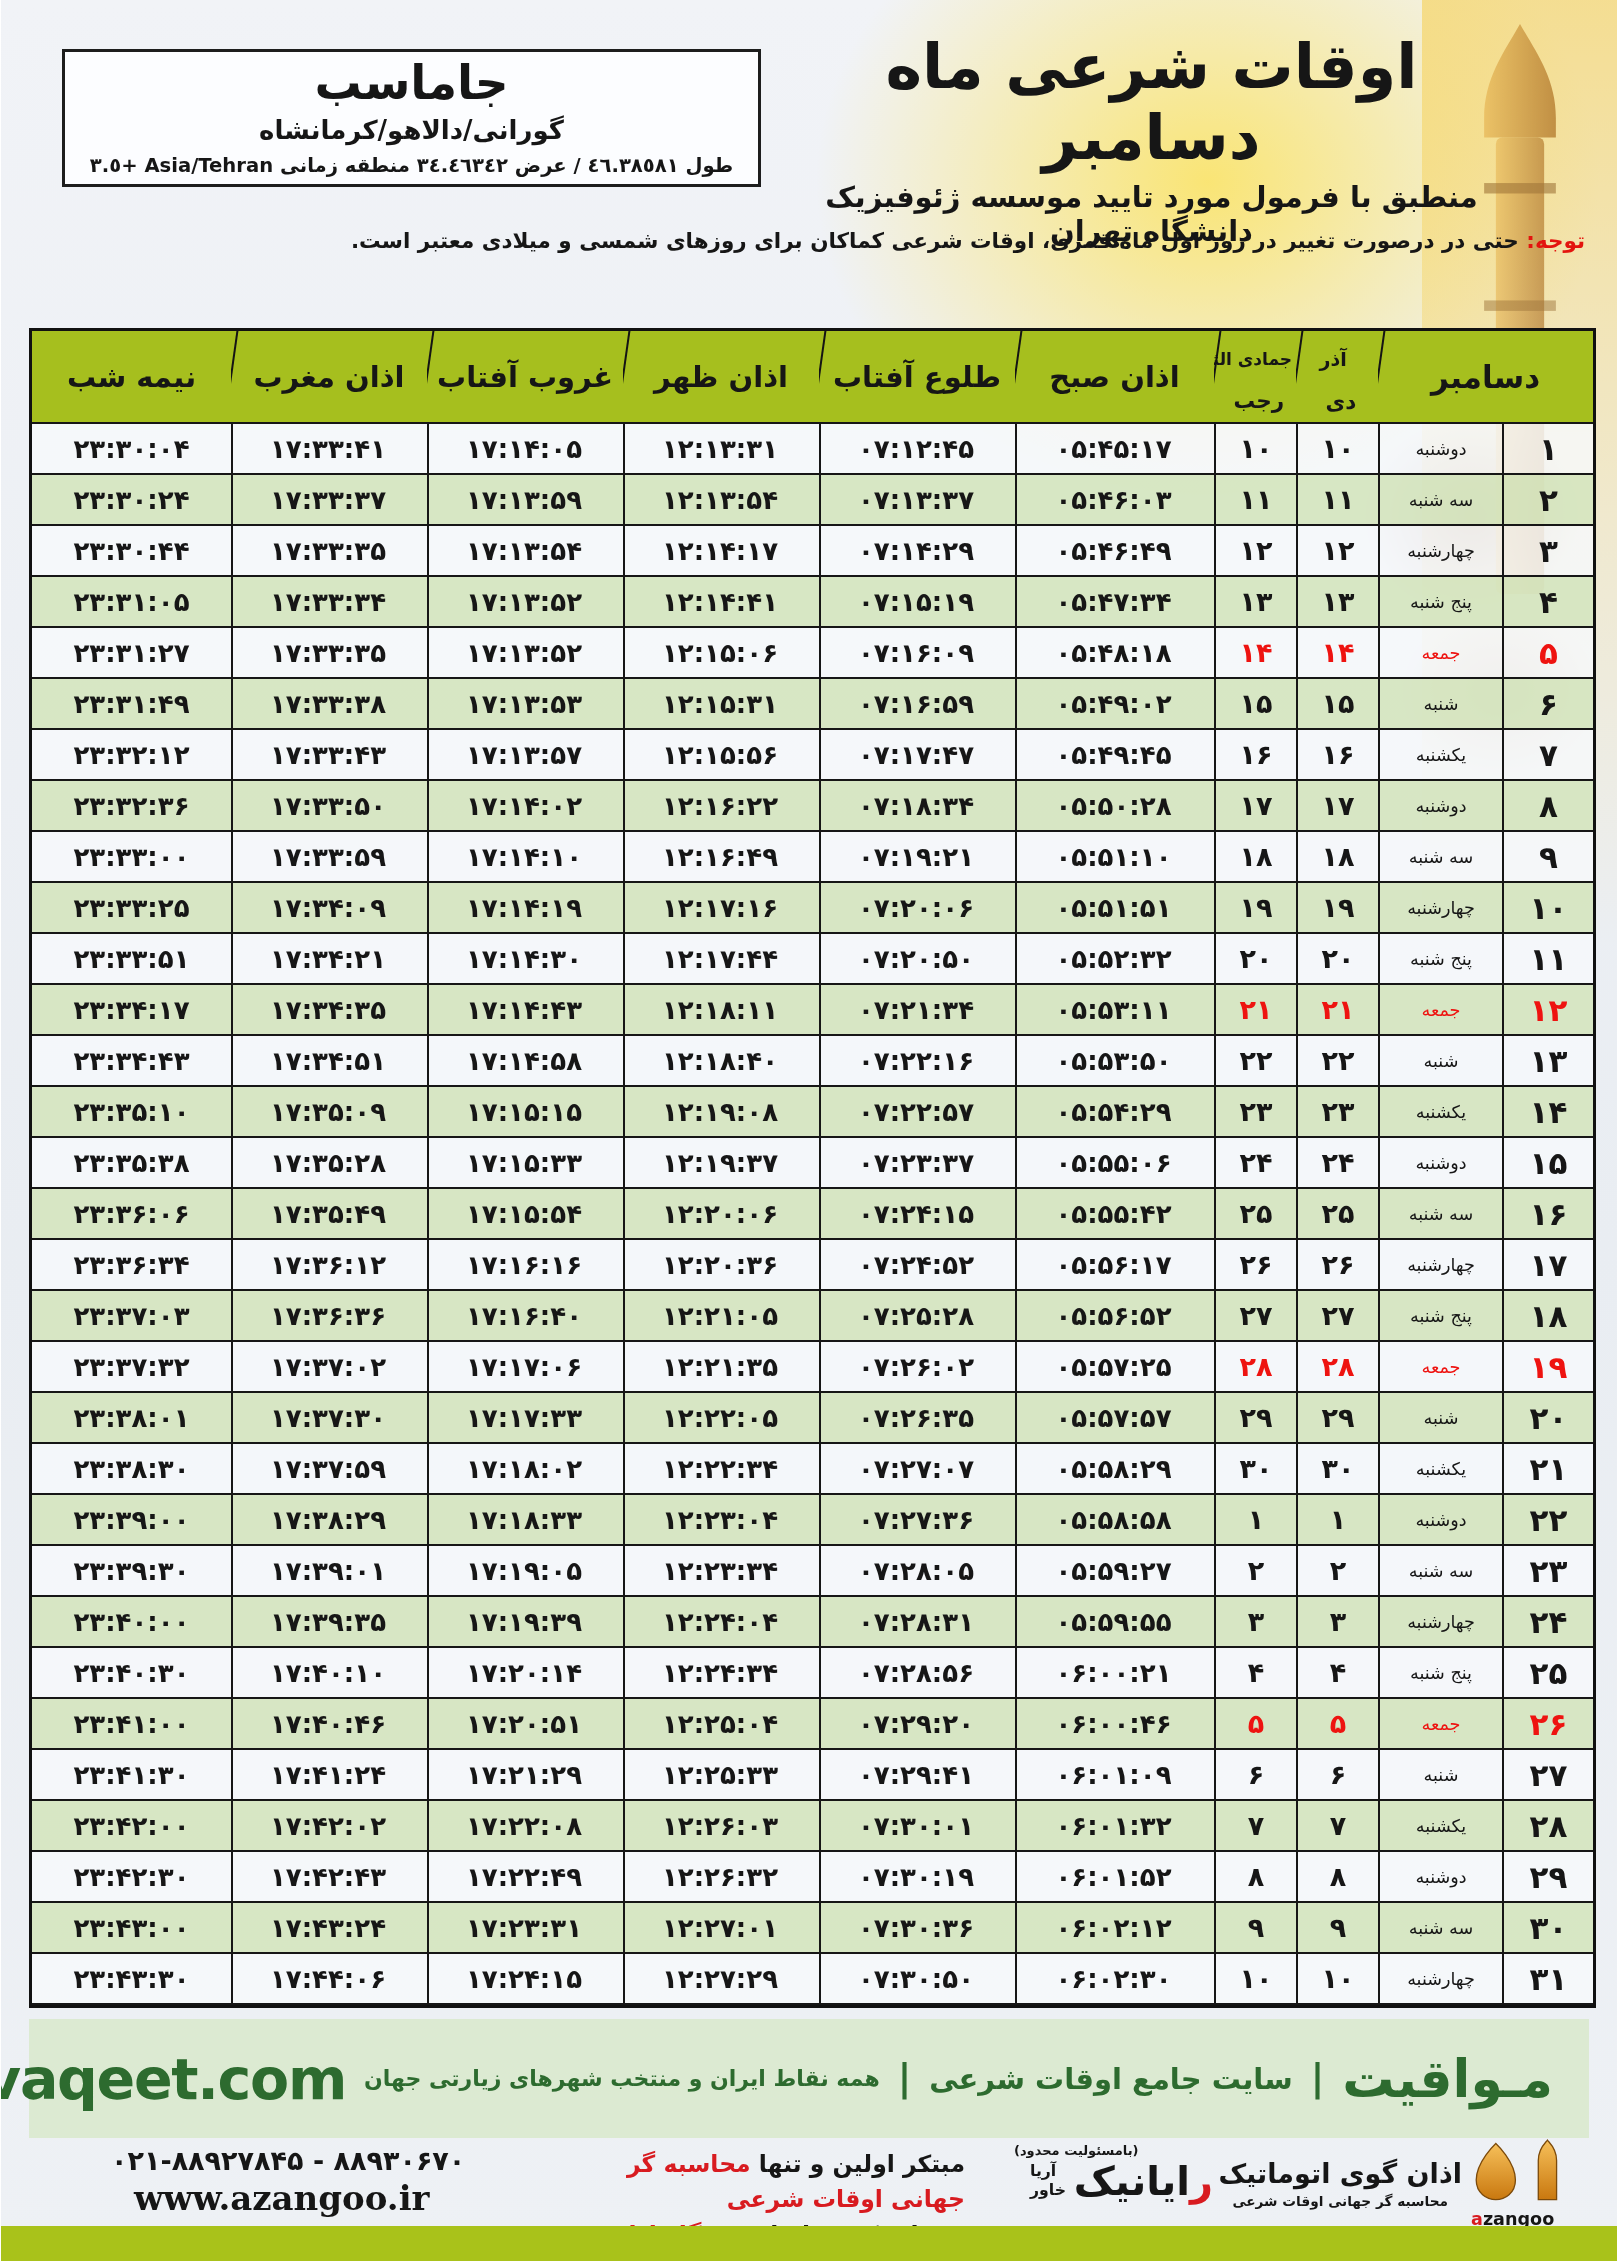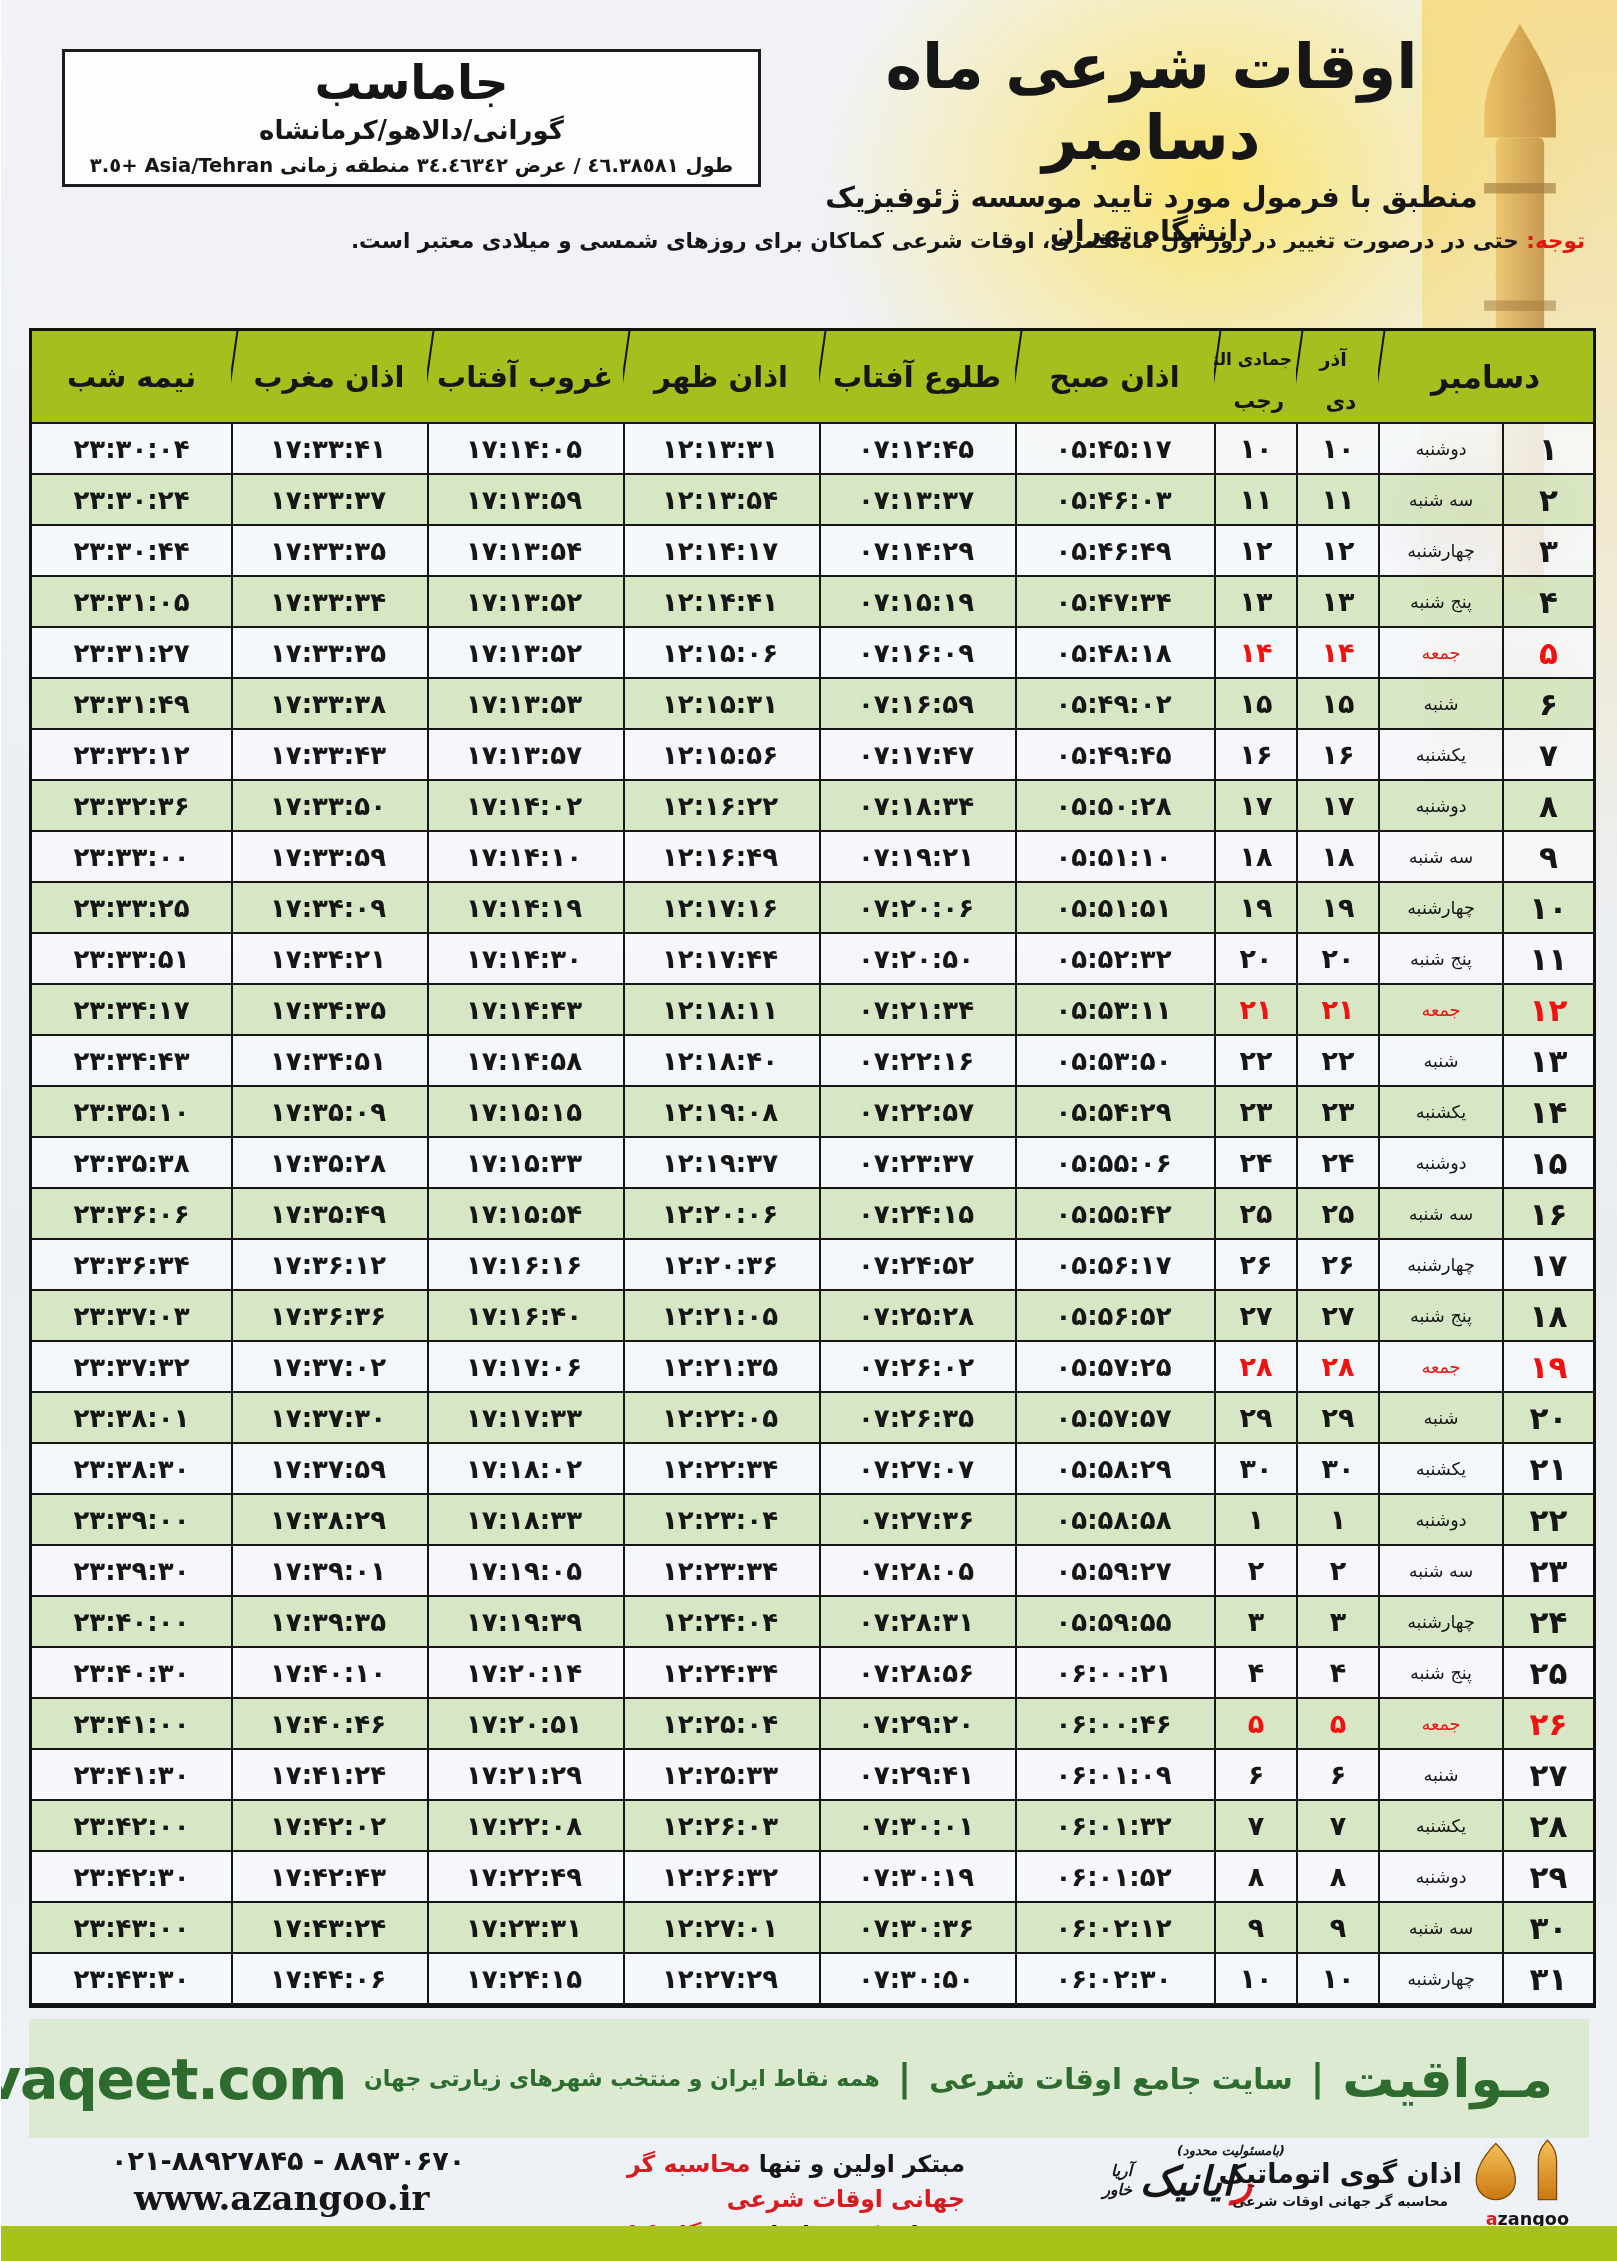--- a/index.html
+++ b/index.html
@@ -62,31 +62,31 @@
   .brand-sep{font-size:37px;font-weight:700;}
   .tagline{font-size:29px;font-weight:700;white-space:nowrap;}
   .tagline2{font-size:22px;font-weight:700;white-space:nowrap;}
   .site-latin{margin-right:auto;direction:ltr;font-size:57px;font-weight:700;letter-spacing:-1.3px;}
 
   .footer-info{position:absolute;left:0;right:0;top:2138px;height:89px;padding-left:20px;}
   .phones{position:absolute;left:111px;top:6.5px;direction:ltr;font-size:27px;font-weight:700;}
   .website{position:absolute;left:134px;top:40px;direction:ltr;font-family:"DejaVu Serif",serif;font-size:34px;font-weight:700;text-align:right;}
   .maker-text{position:absolute;left:574px;top:9px;width:391px;text-align:right;font-size:23.5px;font-weight:700;line-height:1.5;}
   .maker-text .red{color:#d81b20;}
-  .rayanik{position:absolute;left:1070px;top:5.2px;width:215px;text-align:right;font-style:italic;}
+  .rayanik{position:absolute;left:1014px;top:5.2px;width:215px;text-align:left;}
   .rayanik-note{font-size:13px;font-weight:700;}
   .rayanik-row{display:flex;align-items:center;justify-content:center;gap:7.8px;}
   .rayanik-small{font-size:15.7px;font-weight:700;line-height:1.2;}
   .rayanik-name{font-size:40px;font-weight:700;}
   .rayanik-name .red{color:#d81b20;}
   .azangoo{position:absolute;left:1295px;top:0px;width:274px;display:flex;align-items:center;gap:9px;flex-direction:row;}
   .azangoo-texts{text-align:center;}
   .azangoo-name{font-size:27px;font-weight:700;white-space:nowrap;}
   .azangoo-sub{font-size:13.7px;font-weight:700;margin-top:3.9px;white-space:nowrap;}
-  .azangoo-latin{direction:ltr;font-size:17.6px;font-weight:700;text-align:right;}
+  .azangoo-latin{direction:ltr;font-size:17.6px;font-weight:700;text-align:left;}
   .azangoo-latin .red{color:#d81b20;}
   .bottom-bar{position:absolute;left:0;right:0;bottom:0;height:35px;background:#a9c21a;}
 </style>
 </head>
 <body>
 
 <div class="bg-glow"></div>
 <div class="bg-right-strip"></div>
 <div class="bg-dome-blob blob1"></div>
 <div class="bg-dome-blob blob2"></div>

